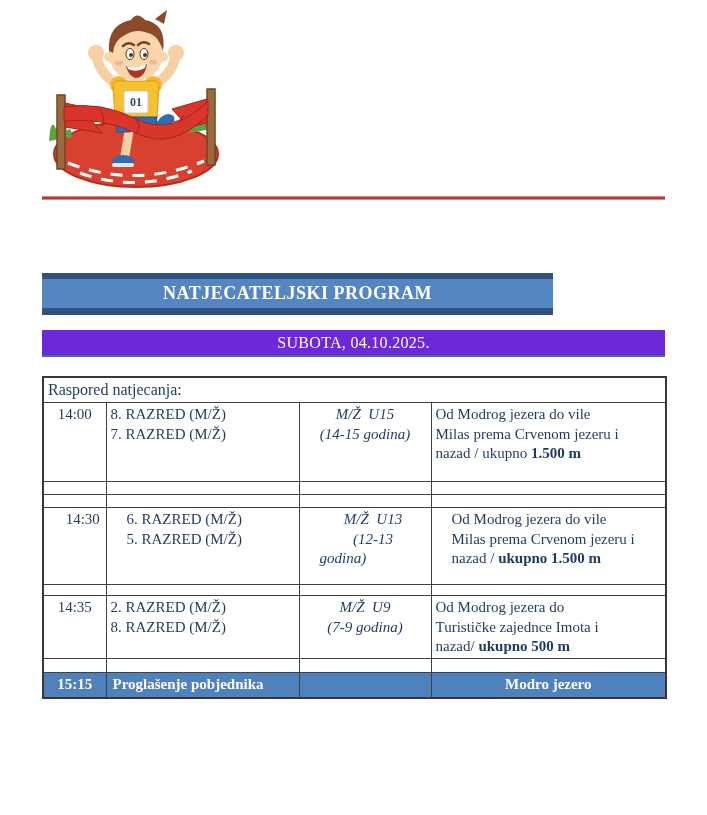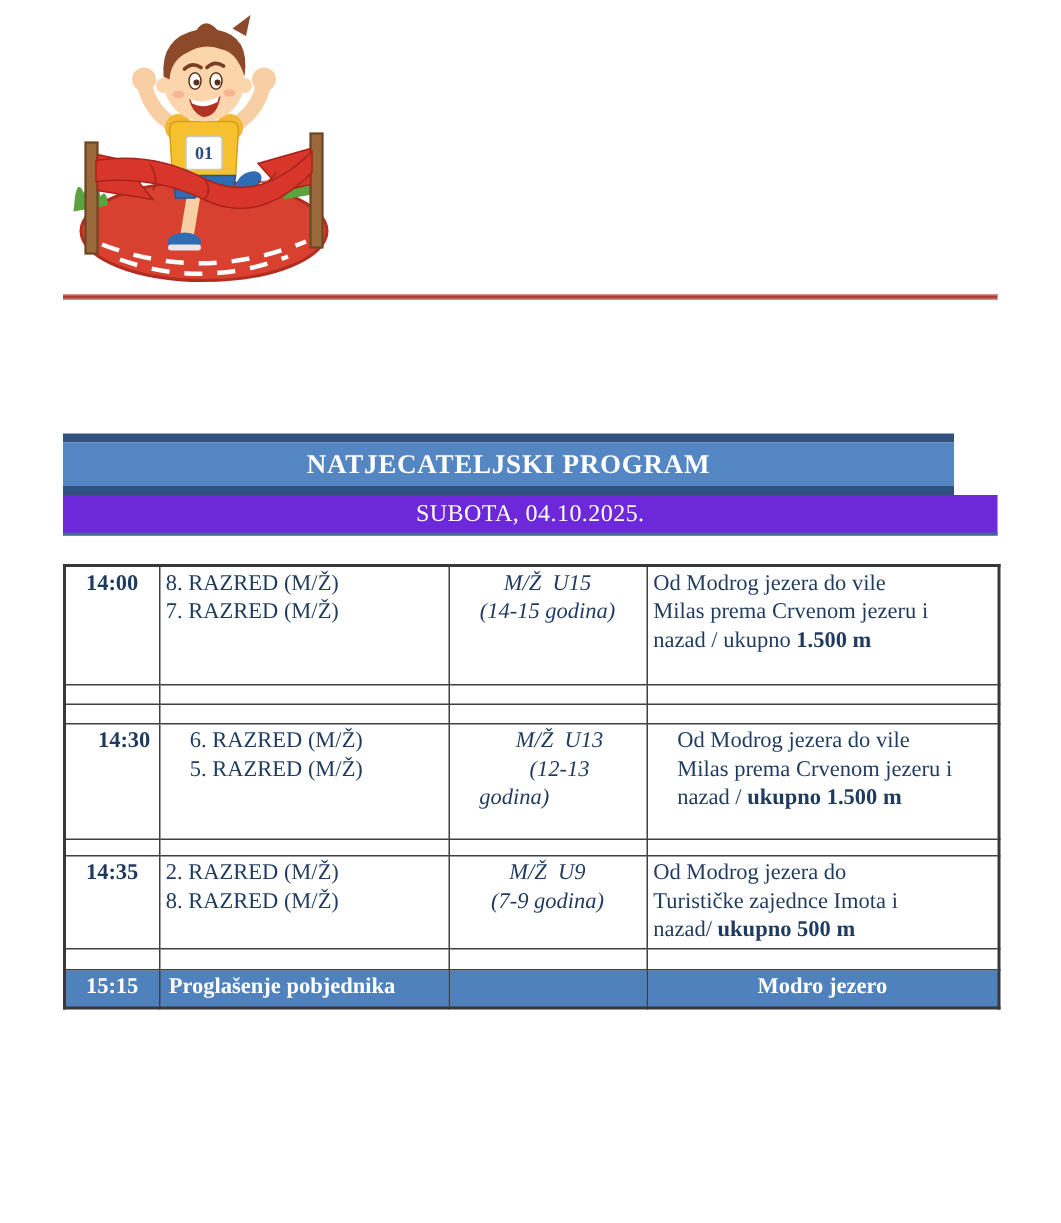--- a/index.html
+++ b/index.html
@@ -16,21 +16,21 @@
   
   .illustration { position:absolute; left:40px; top:5px; width:192px; height:186px; }
 
   
   .red-rule {
     position:absolute; left:42px; top:196px; width:623px; height:4px;
     background:#b23b35; border-top:1px solid #d98c86; border-bottom:1px solid #d98c86;
   }
 
   
-  .title-bar { position:absolute; left:42px; top:289px; width:594px; }
+  .title-bar { position:absolute; left:42px; top:273px; width:511px; }
   .title-bar .edge-top { height:6px; background:#31517e; }
   .title-bar .edge-bottom { height:7px; background:#31517e; }
   .title-bar .mid {
     height:29px; background:#5486c4; color:#ffffff;
     display:flex; align-items:center; justify-content:center;
     font-size:18px; font-weight:bold; letter-spacing:.5px;
   }
 
   
   .date-bar {
@@ -58,21 +58,21 @@
     background:#ffffff;
   }
   table.schedule { border:2px solid #383838; }
 
   td.caption-cell {
     background:#dbe5f1;
     padding:2px 4px 2px 32px;
     font-size:16px;
     height:19px;
   }
-  td.time-cell { text-align:center; font-weight:bold; padding-top:3px; }
+  td.time-cell { text-align:center; font-weight:normal; padding-top:3px; }
   td.group-cell { padding-left:8px; }
   td.cat-cell { text-align:center;font-style:italic; }
   td.route-cell { padding-left:8px; }
 
   .pre { white-space:pre-wrap; }
   .cat-tail { text-align:left; white-space:pre-wrap; }
   .route-main { white-space:pre-wrap; display:inline; }
   .route-bold { font-weight:bold; }
 
   tr.row-1 td { height:79px; }
@@ -166,20 +166,23 @@
   </div>
 
   <table class="schedule">
     <colgroup>
         <col class="c-time">
         <col class="c-group">
         <col class="c-cat">
         <col class="c-route">
       </colgroup>
     <tbody>
+      <tr>
+        <td class="caption-cell" colspan="4">Raspored natjecanja:</td>
+      </tr>
 
       <tr class="row-1">
         <td class="time-cell">14:00</td>
         <td class="group-cell">
             <div class="pre">8. RAZRED (M/Ž)
 7. RAZRED (M/Ž)</div>
           </td>
         <td class="cat-cell">
           <div class="pre">M/Ž  U15
 (14-15 godina)</div>

